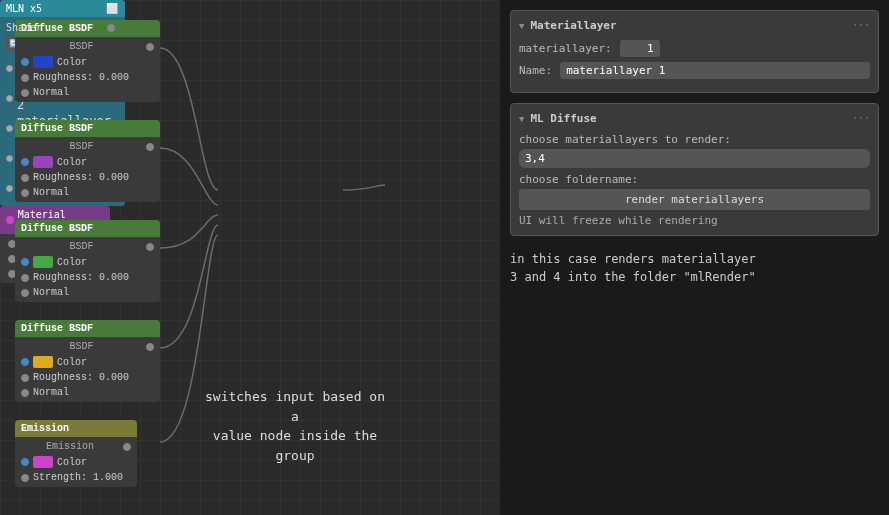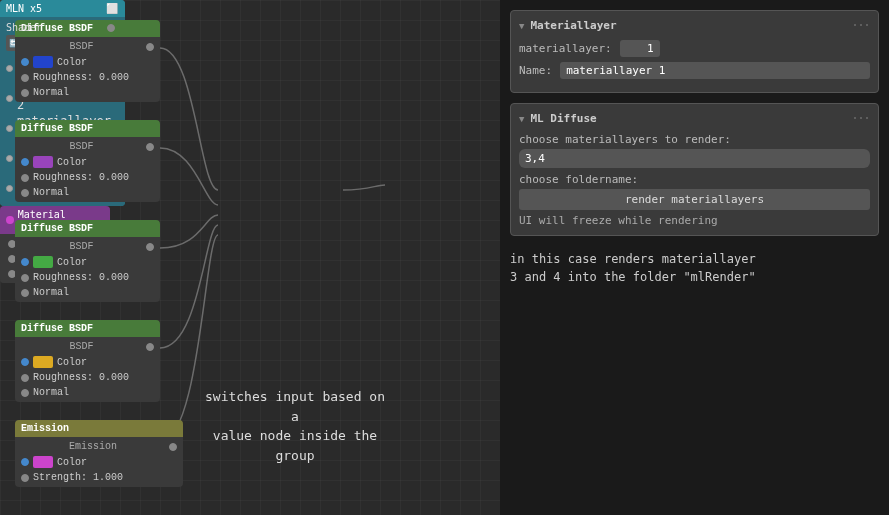--- a/index.html
+++ b/index.html
@@ -95,21 +95,21 @@
       margin-left: auto;
       color: #aaa;
       font-size: 10px;
     }
 
     
     .diffuse-node-1 { top: 20px; left: 15px; width: 145px; }
     .diffuse-node-2 { top: 120px; left: 15px; width: 145px; }
     .diffuse-node-3 { top: 220px; left: 15px; width: 145px; }
     .diffuse-node-4 { top: 320px; left: 15px; width: 145px; }
-    .emission-node { top: 420px; left: 15px; width: 168px; }
+    .emission-node { top: 420px; left: 15px; width: 122px; }
 
     .header-diffuse { background: #487b3a; }
     .header-emission { background: #7a7a3a; }
 
     
     .mln-node {
       top: 148px;
       left: 218px;
       width: 125px;
       background: #2a7a8a;

